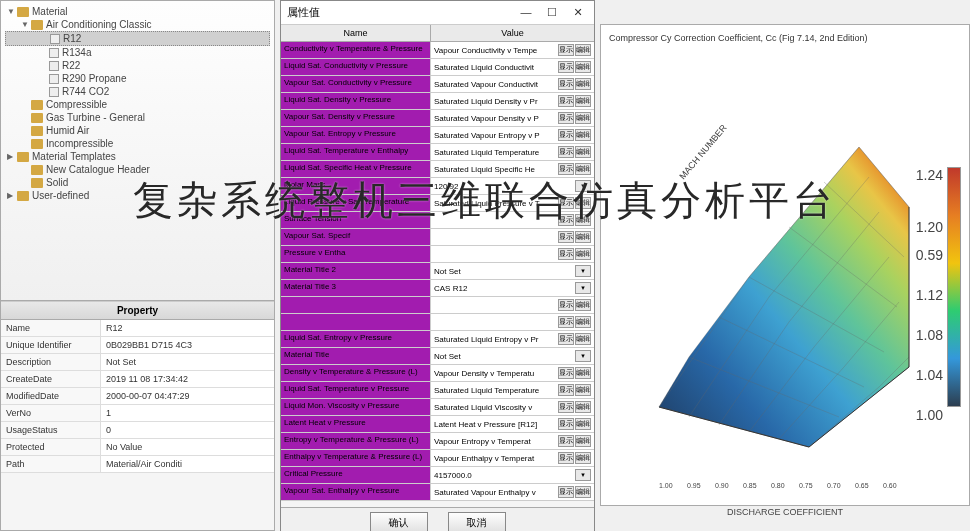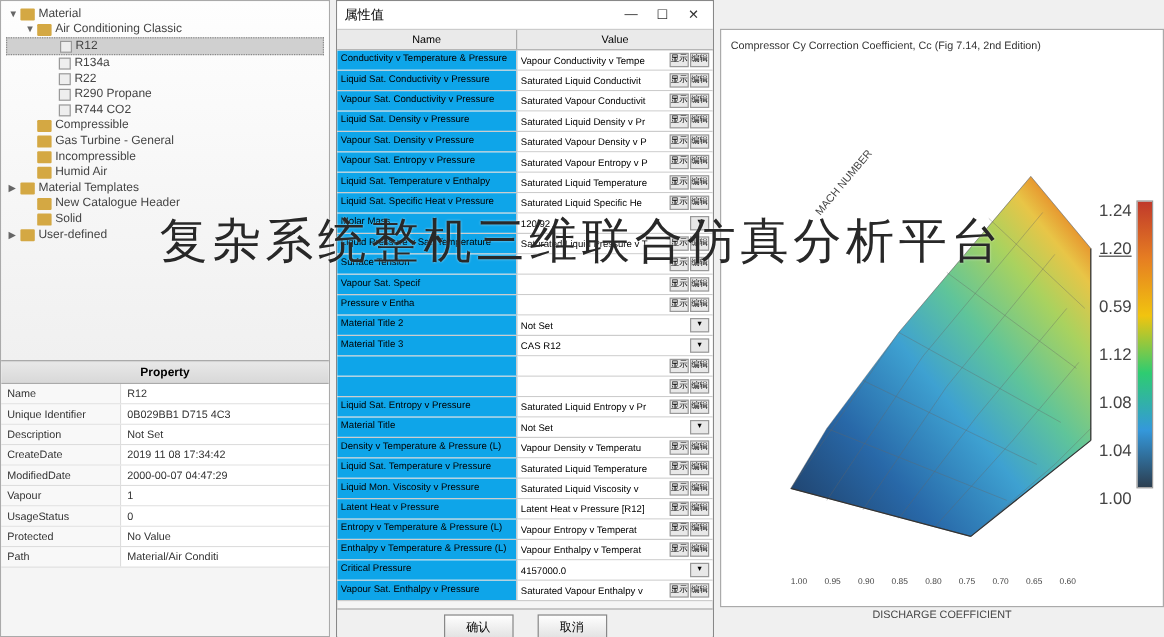--- a/index.html
+++ b/index.html
@@ -24,21 +24,21 @@
 
 .panel-mid { position: absolute; left: 280px; top: 0; width: 315px; height: 531px; background: #f5f5f5; border: 1px solid #888; }
 .dlg-title { background: #fff; padding: 4px 6px; font-size: 11px; display: flex; justify-content: space-between; align-items: center; border-bottom: 1px solid #ccc; }
 .dlg-close { display: flex; gap: 6px; }
 .dlg-close span { width: 20px; text-align: center; font-size: 11px; cursor: pointer; color: #333; }
 .grid-header { display: flex; background: #eaeaea; font-size: 9px; border-bottom: 1px solid #aaa; }
 .gh-name { width: 150px; padding: 3px; text-align: center; border-right: 1px solid #aaa; }
 .gh-val { flex: 1; padding: 3px; text-align: center; }
 .grid-body { height: 465px; overflow: hidden; }
 .grid-row { display: flex; font-size: 8px; border-bottom: 1px solid #ccc; background: #fff; }
-.gr-name { width: 150px; padding: 2px 3px; border-right: 1px solid #ccc; background: #0ea5e9; overflow: hidden; white-space: nowrap; }
+.gr-name { width: 150px; padding: 2px 3px; border-right: 1px solid #ccc; background: #a21caf; overflow: hidden; white-space: nowrap; }
 .gr-val { flex: 1; padding: 2px 3px; overflow: hidden; white-space: nowrap; display: flex; align-items: center; }
 .gr-val-text { flex: 1; overflow: hidden; }
 .gr-btns { display: flex; gap: 1px; }
 .mini-btn { width: 16px; height: 12px; background: #e8e8e8; border: 1px solid #999; font-size: 7px; text-align: center; line-height: 10px; cursor: pointer; }
 .dlg-footer { display: flex; justify-content: center; gap: 20px; padding: 4px; background: #f0f0f0; border-top: 1px solid #aaa; }
 .dlg-btn { padding: 3px 18px; font-size: 10px; background: linear-gradient(#fefefe,#e0e0e0); border: 1px solid #888; cursor: pointer; }
 
 .panel-right { position: absolute; left: 600px; top: 0; width: 370px; height: 482px; background: #fff; border: 1px solid #aaa; padding: 8px; margin-top: 24px; }
 .chart-title { font-size: 9px; color: #333; margin-bottom: 4px; }
 .chart-area { position: relative; width: 100%; height: 480px; }
@@ -98,26 +98,26 @@
         <span>Compressible</span>
       </div>
       <div class="tree-item tree-indent-1">
         <span class="tree-toggle"></span>
         <span class="folder-icon"></span>
         <span>Gas Turbine - General</span>
       </div>
       <div class="tree-item tree-indent-1">
         <span class="tree-toggle"></span>
         <span class="folder-icon"></span>
+        <span>Humid Air</span>
+      </div>
+      <div class="tree-item tree-indent-1">
+        <span class="tree-toggle"></span>
+        <span class="folder-icon"></span>
         <span>Incompressible</span>
-      </div>
-      <div class="tree-item tree-indent-1">
-        <span class="tree-toggle"></span>
-        <span class="folder-icon"></span>
-        <span>Humid Air</span>
       </div>
       <div class="tree-item tree-indent-0">
         <span class="tree-toggle">▶</span>
         <span class="folder-icon"></span>
         <span>Material Templates</span>
       </div>
       <div class="tree-item tree-indent-1">
         <span class="tree-toggle"></span>
         <span class="folder-icon"></span>
         <span>New Catalogue Header</span>
@@ -150,21 +150,21 @@
         </div>
         <div class="prop-row">
           <div class="prop-key">CreateDate</div>
           <div class="prop-val">2019 11 08 17:34:42</div>
         </div>
         <div class="prop-row">
           <div class="prop-key">ModifiedDate</div>
           <div class="prop-val">2000-00-07 04:47:29</div>
         </div>
         <div class="prop-row">
-          <div class="prop-key">Vapour</div>
+          <div class="prop-key">VerNo</div>
           <div class="prop-val">1</div>
         </div>
         <div class="prop-row">
           <div class="prop-key">UsageStatus</div>
           <div class="prop-val">0</div>
         </div>
         <div class="prop-row">
           <div class="prop-key">Protected</div>
           <div class="prop-val">No Value</div>
         </div>
@@ -485,21 +485,21 @@
         <path d="M175,55 L255,130"></path>
         <path d="M210,20 L260,80"></path>
       </g>
       <line x1="10" y1="280" x2="160" y2="320" stroke="#333" stroke-width="1"></line>
       <line x1="160" y1="320" x2="260" y2="240" stroke="#333" stroke-width="1"></line>
       <line x1="260" y1="240" x2="260" y2="80" stroke="#333" stroke-width="1"></line>
     </svg>
     <div class="colorbar"></div>
     <div id="cb-ticks">
         <div class="cb-tick" style="top: 120px;">1.24</div>
-        <div class="cb-tick" style="top: 152px; text-decoration: underline;">1.20</div>
+        <div class="cb-tick" style="top: 172px;">1.20</div>
         <div class="cb-tick" style="top: 200px;">0.59</div>
         <div class="cb-tick" style="top: 240px;">1.12</div>
         <div class="cb-tick" style="top: 280px; text-align: center;">1.08</div>
         <div class="cb-tick" style="top: 320px;">1.04</div>
         <div class="cb-tick" style="top: 360px;">1.00</div>
       </div>
     <div id="x-ticks">
         <div class="x-tick" style="bottom: 38px; left: 50px;">1.00</div>
         <div class="x-tick" style="bottom: 38px; left: 78px;">0.95</div>
         <div class="x-tick" style="bottom: 38px; left: 106px;">0.90</div>

